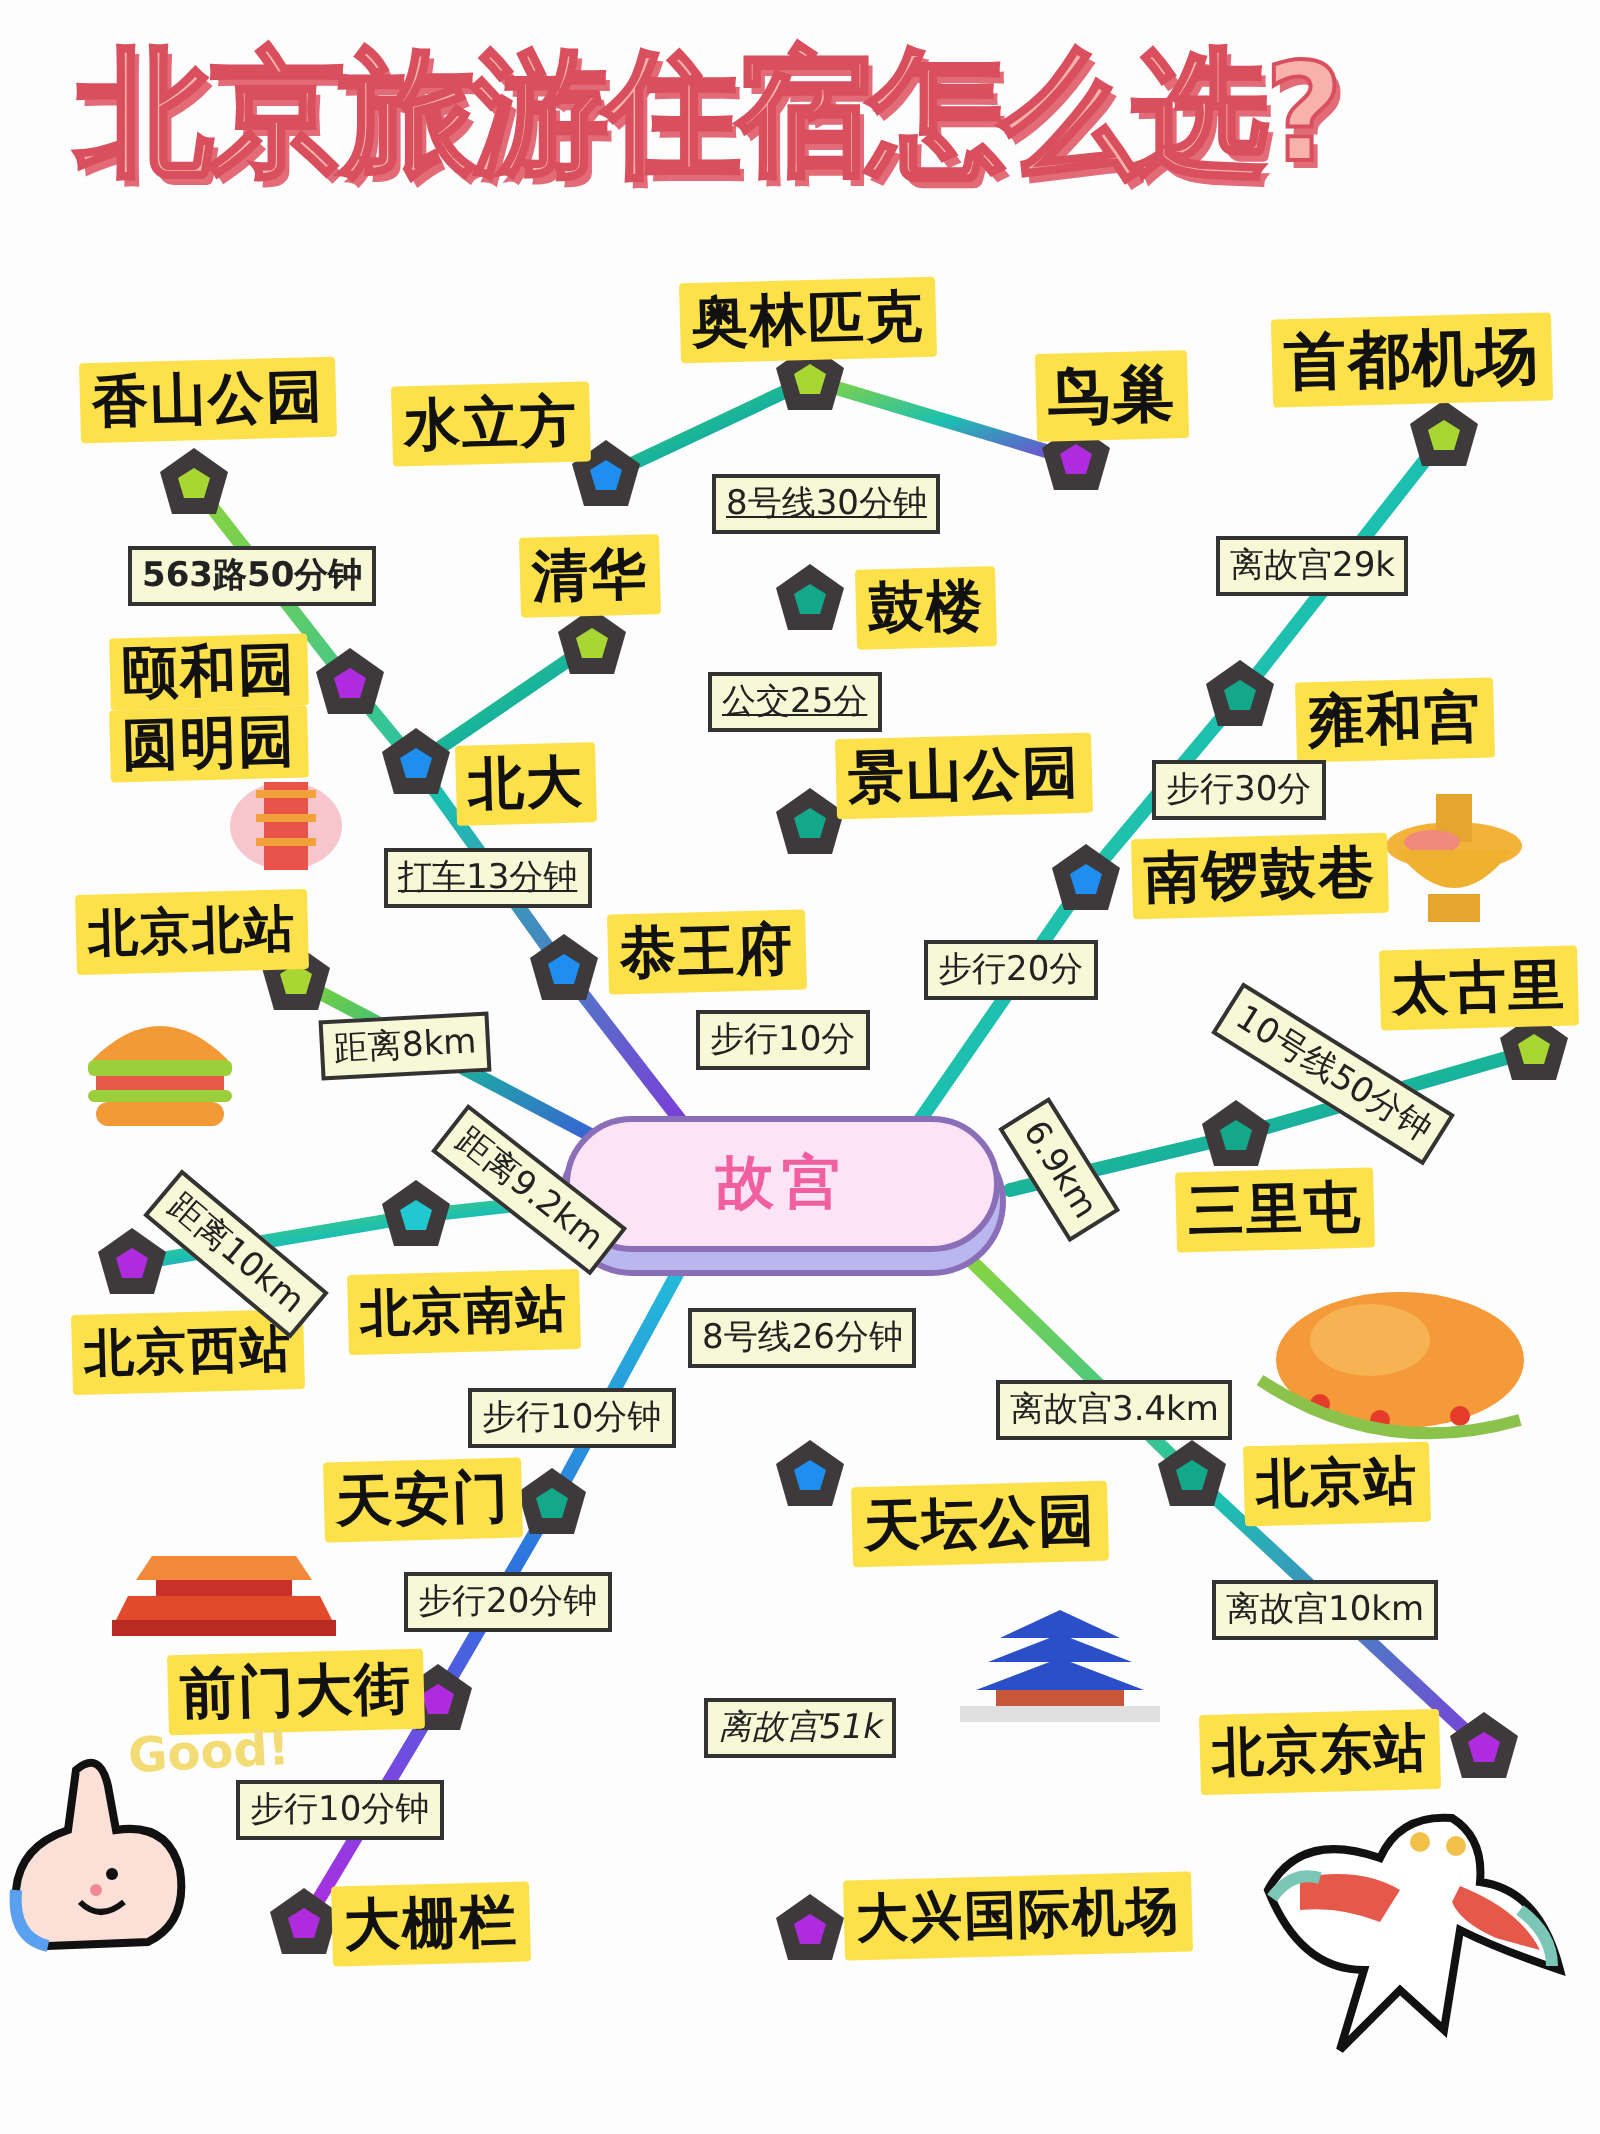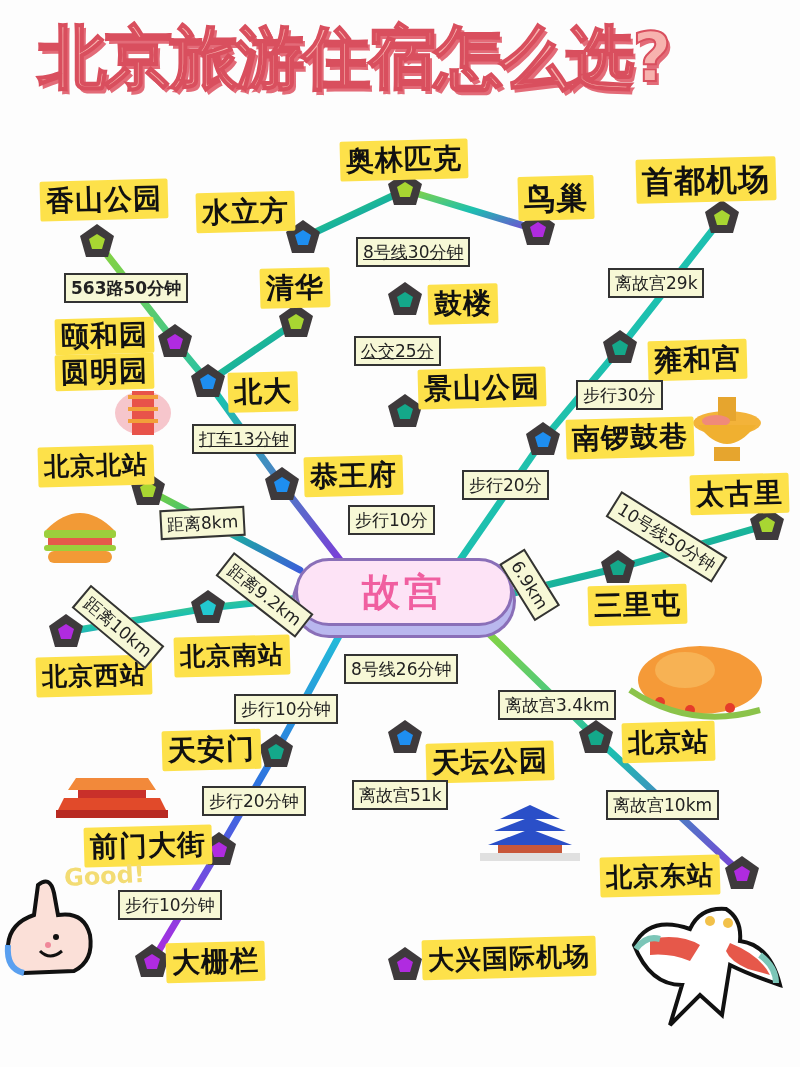--- a/index.html
+++ b/index.html
@@ -24,25 +24,25 @@
     white-space: nowrap; letter-spacing: 1px;
     border-radius: 2px;
   }
   .label.big { font-size: 31px; line-height: 40px; }
   .tag {
     position: absolute; background: #f7f8d6; color: #222;
     border: 2px solid #333; font-size: 17px; line-height: 24px;
     padding: 1px 5px; white-space: nowrap;
   }
   .center {
-    position: absolute; left: 295px; top: 558px; width: 212px; height: 62px;
+    position: absolute; left: 282px; top: 558px; width: 212px; height: 62px;
     border-radius: 34px; background: #fde3f6; border: 3px solid #8a6fb8;
     box-shadow: 0 9px 0 #b9b7ee, 0 9px 0 3px #8a6fb8;
     display: flex; align-items: center; justify-content: center;
-    color: #f05fa0; font-size: 38px; font-weight: 900; letter-spacing: 4px;
+    color: #f05fa0; font-size: 29px; font-weight: 900; letter-spacing: 4px;
   }
   .good {
     position: absolute; left: 64px; top: 862px; font-size: 24px; font-weight: 900;
     color: #f3dc74; transform: rotate(-3deg);
   }
 </style>
 </head>
 <body>
 
 <div class="title">北京旅游住宿怎么选?</div>
@@ -298,16 +298,16 @@
 <div class="tag" style="left:160px;top:508px;transform:rotate(-3deg);">距离8km</div>
 <div class="tag" style="left:604px;top:522px;transform:rotate(32deg);">10号线50分钟</div>
 <div class="tag" style="left:496px;top:570px;transform:rotate(58deg);">6.9km</div>
 <div class="tag" style="left:214px;top:580px;transform:rotate(38deg);">距离9.2km</div>
 <div class="tag" style="left:70px;top:612px;transform:rotate(40deg);">距离10km</div>
 <div class="tag" style="left:344px;top:654px;">8号线26分钟</div>
 <div class="tag" style="left:498px;top:690px;">离故宫3.4km</div>
 <div class="tag" style="left:234px;top:694px;">步行10分钟</div>
 <div class="tag" style="left:202px;top:786px;">步行20分钟</div>
 <div class="tag" style="left:118px;top:890px;">步行10分钟</div>
-<div class="tag" style="left:352px;top:780px;">离故宫51k</div>
+<div class="tag" style="left:352px;top:849px;font-style:italic;">离故宫51k</div>
 <div class="tag" style="left:606px;top:790px;">离故宫10km</div>
 
 <div class="good">Good!</div>
 
 </body></html>

